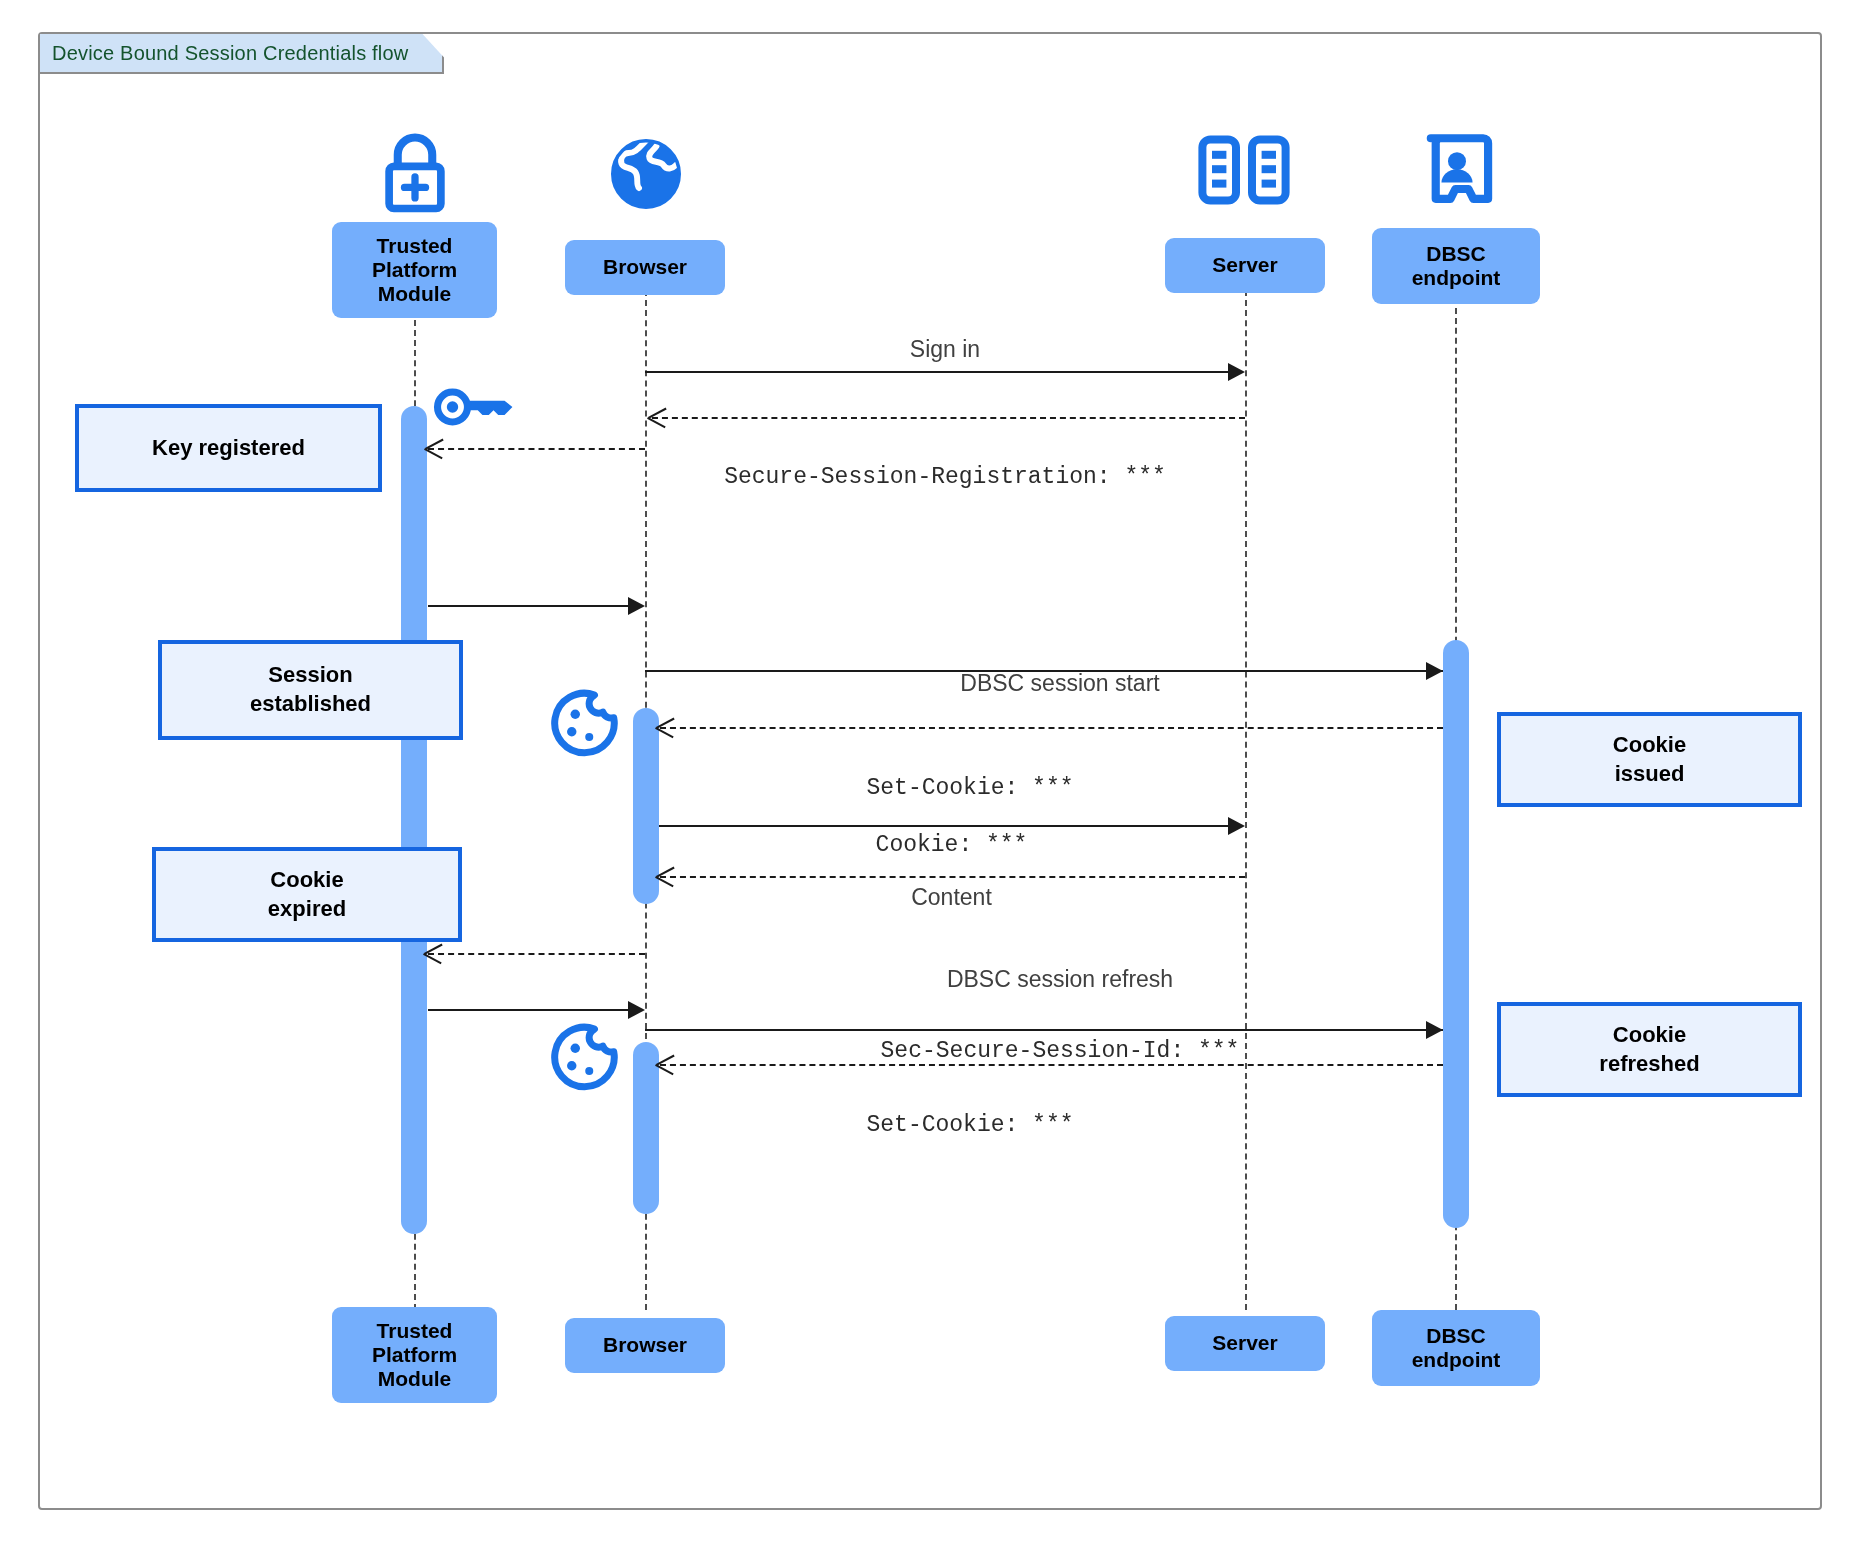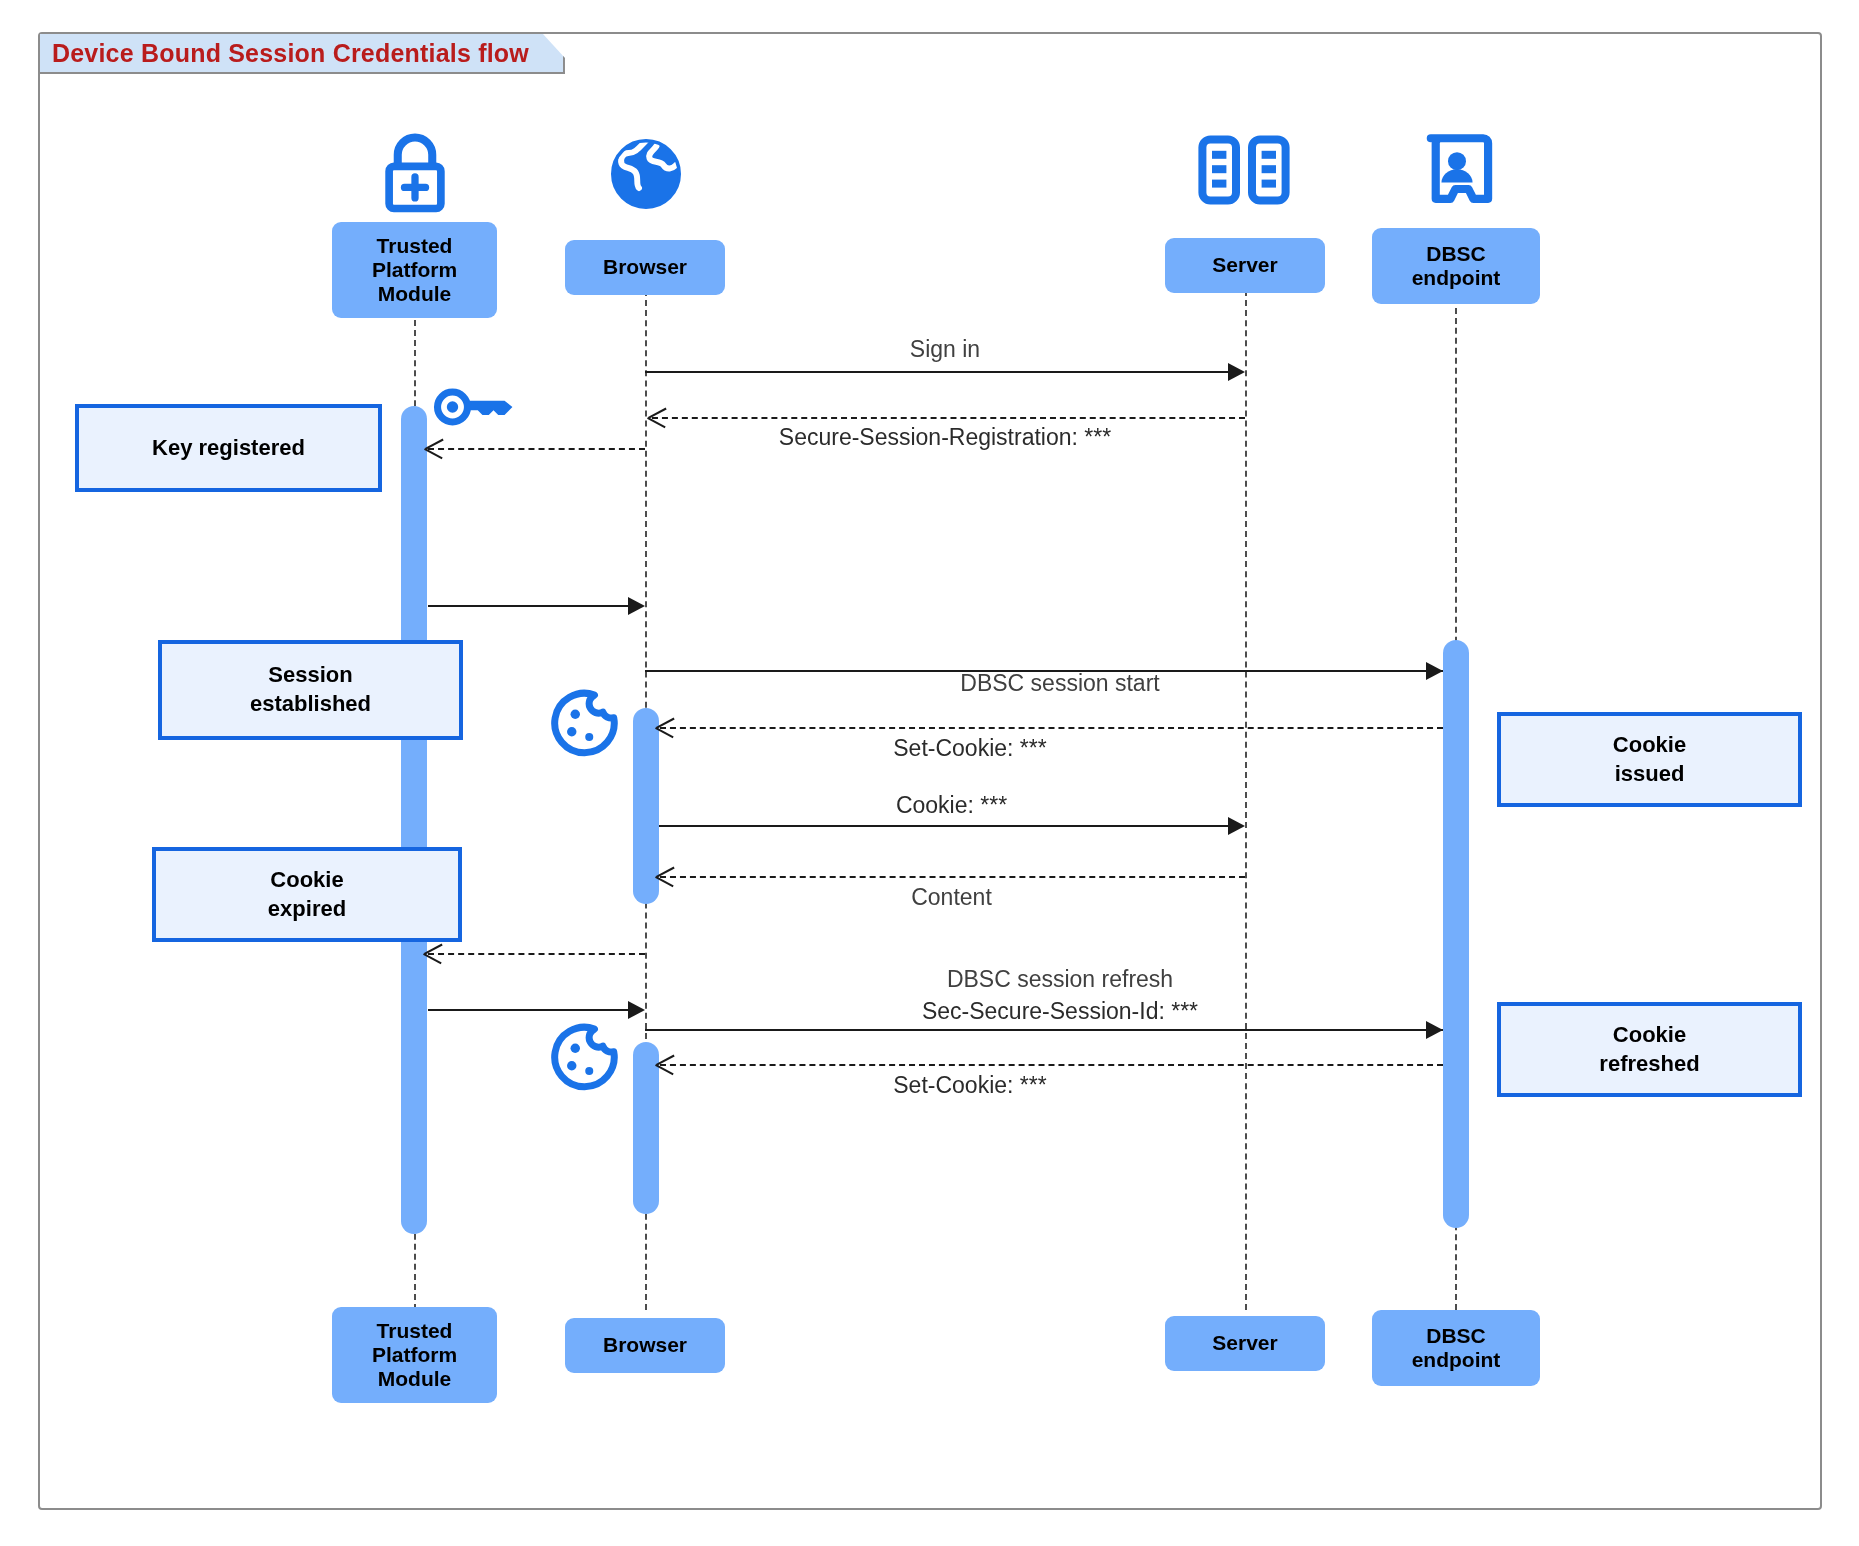--- a/index.html
+++ b/index.html
@@ -3,21 +3,21 @@
 <meta charset="utf-8">
 <style>
   html,body{margin:0;padding:0;background:#ffffff;}
   body{font-family:"Liberation Sans",sans-serif;}
   #canvas{position:relative;width:1859px;height:1546px;background:#fff;overflow:hidden;}
 
   
   .frame{position:absolute;left:38px;top:32px;width:1784px;height:1478px;border:2px solid #8c8c8c;border-radius:4px;background:#fff;box-sizing:border-box;}
   .frame-title{position:absolute;left:40px;top:34px;height:40px;background:#cfe2f7;border:2px solid #8c8c8c;border-top:none;border-left:none;box-sizing:border-box;display:flex;align-items:center;padding:0 34px 0 12px;
     clip-path:polygon(0 0,calc(100% - 22px) 0,100% 60%,100% 100%,0 100%);}
-  .frame-title span{font-size:25px;font-weight:bold;color:#b91c1c;letter-spacing:.2px;white-space:nowrap;}
+  .frame-title span{font-size:20px;font-weight:normal;color:#14532d;letter-spacing:.2px;white-space:nowrap;}
 
   
   .pbox{position:absolute;background:#74aefc;border-radius:9px;display:flex;align-items:center;justify-content:center;text-align:center;
         font-size:21px;font-weight:bold;color:#000;line-height:1.15;box-sizing:border-box;padding:6px 10px;}
 
   
   .lifeline{position:absolute;width:0;border-left:2px dashed #4d4d4d;}
 
   
   .act{position:absolute;background:#74aefc;border-radius:13px;}
@@ -30,21 +30,21 @@
   .msgline{position:absolute;height:0;border-top:2px solid #1a1a1a;}
   .msgline.dashed{border-top:2px dashed #1a1a1a;}
   .arrowR{position:absolute;width:0;height:0;border-top:9px solid transparent;border-bottom:9px solid transparent;border-left:17px solid #1a1a1a;}
   .arrowL{position:absolute;width:18px;height:20px;}
   .arrowL::before,.arrowL::after{content:"";position:absolute;left:0;top:10px;width:20px;height:0;border-top:2px solid #1a1a1a;transform-origin:0 0;}
   .arrowL::before{transform:rotate(-28deg);}
   .arrowL::after{transform:rotate(28deg);}
 
   .mlabel{position:absolute;text-align:center;color:#3b3b3b;white-space:nowrap;}
   .mlabel.sans{font-family:"Liberation Sans",sans-serif;font-size:23px;color:#404040;}
-  .mlabel.mono{font-family:Liberation Sans, sans-serif;font-size:23px;color:#2b2b2b;letter-spacing:0px;}
+  .mlabel.mono{font-family:Liberation Mono, monospace;font-size:23px;color:#2b2b2b;letter-spacing:0px;margin-top:40px;}
 
   .icon{position:absolute;}
 </style>
 </head>
 <body>
 
 <div id="canvas">
 
   <div class="frame"></div>
   <div class="frame-title">

